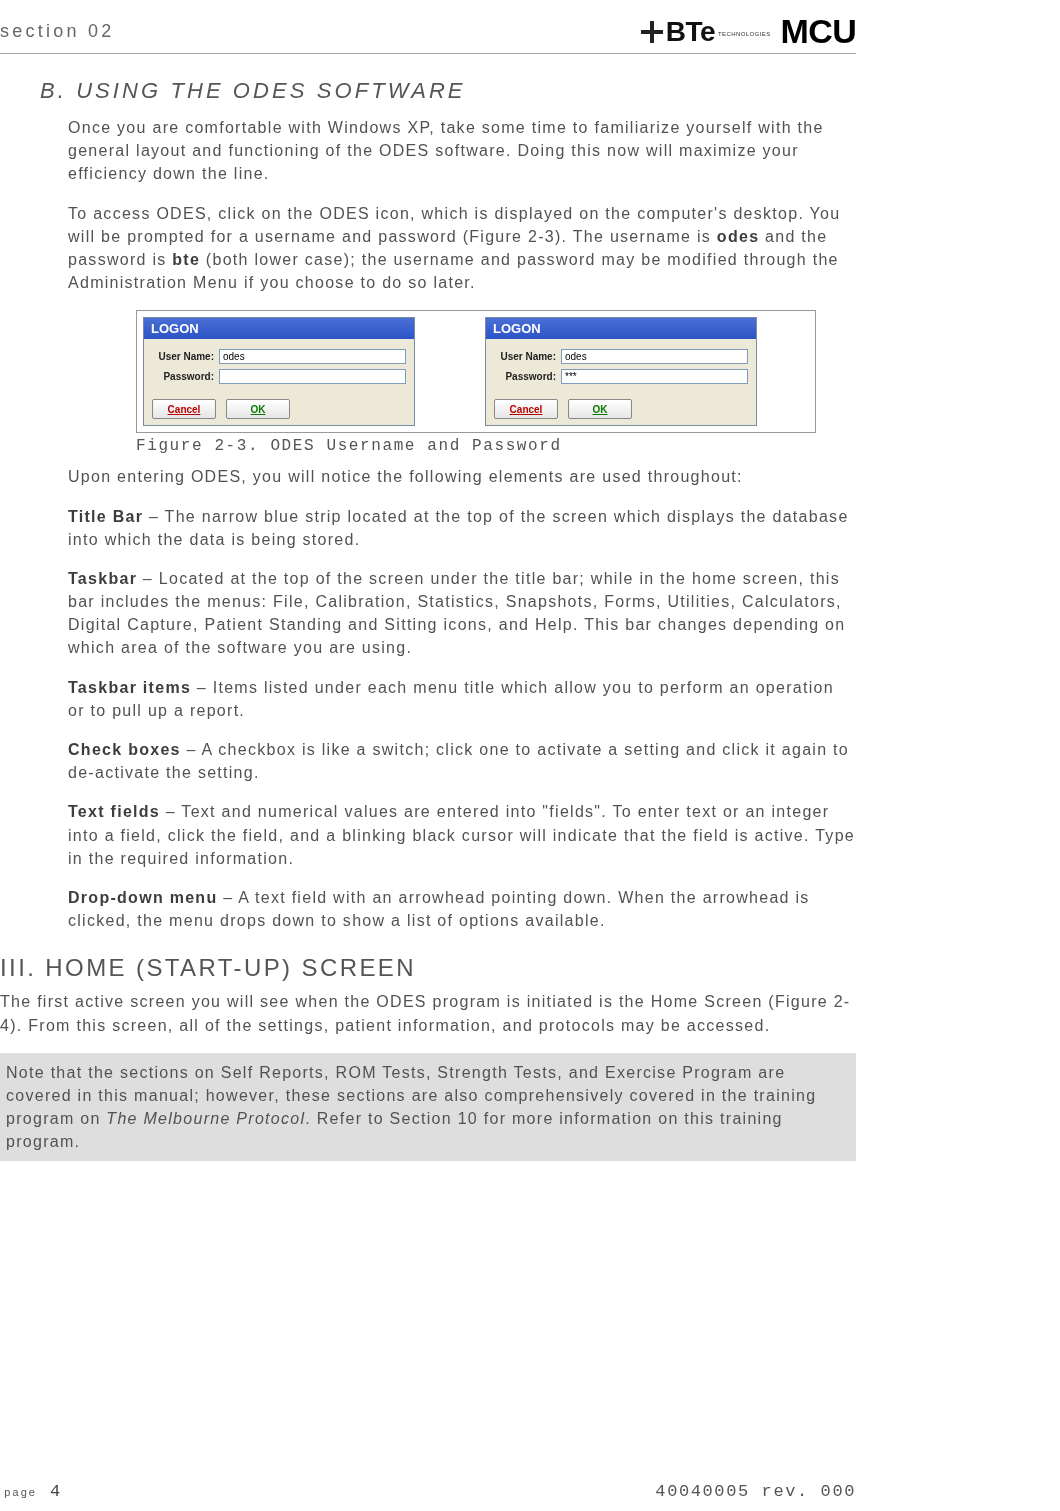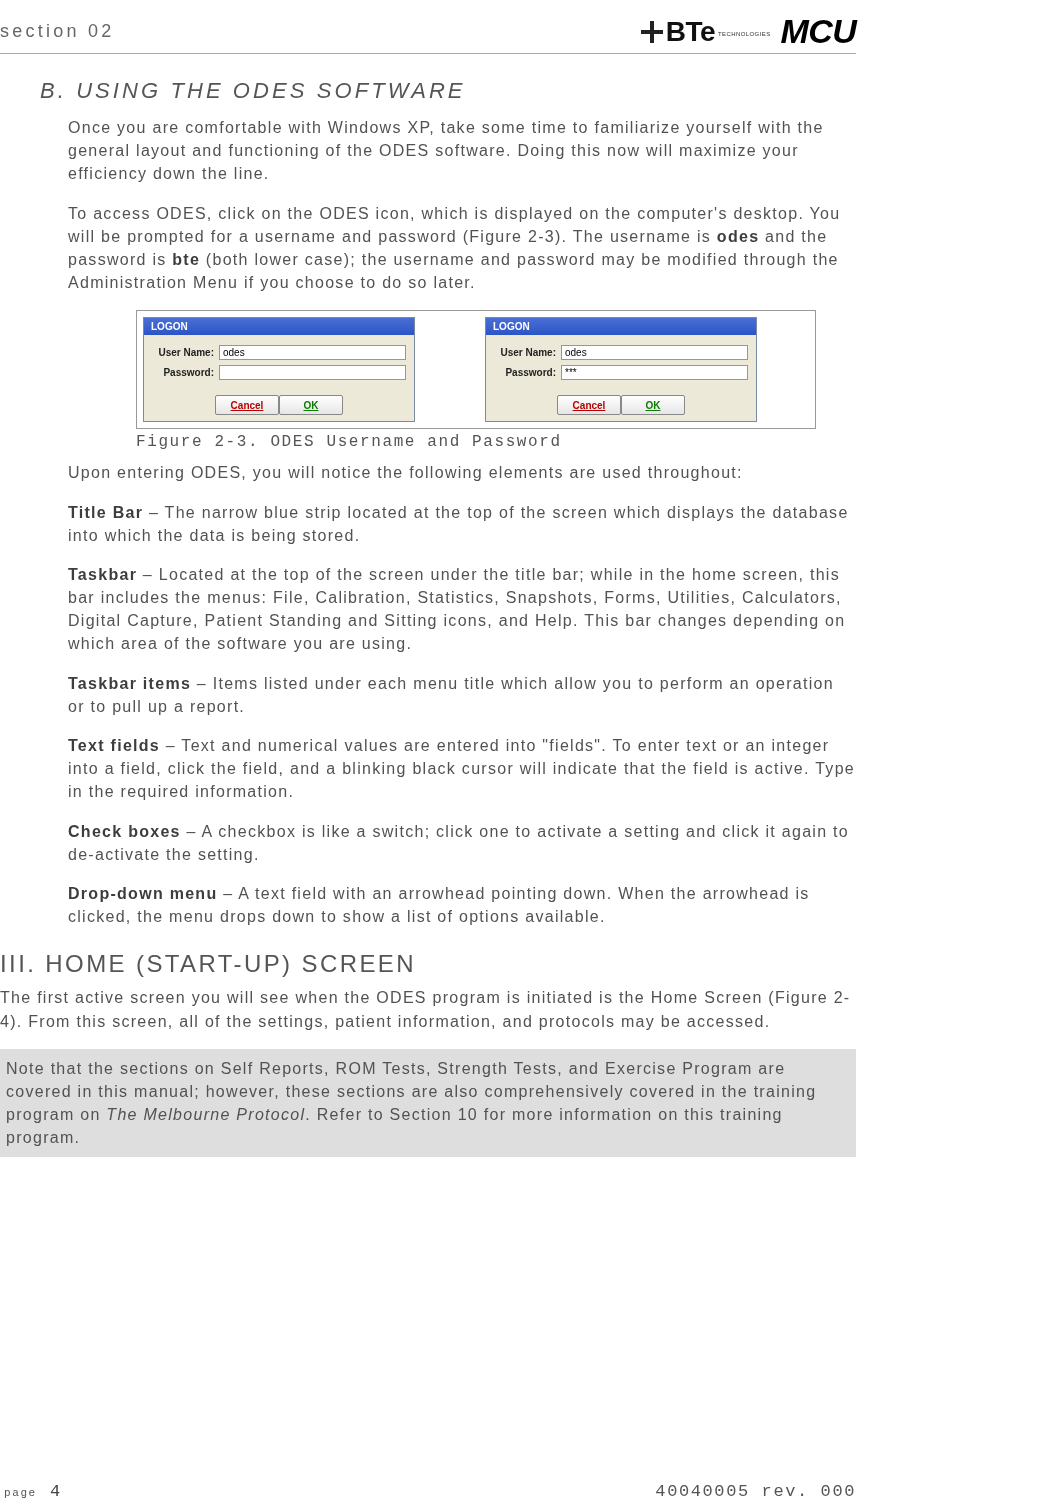--- a/index.html
+++ b/index.html
@@ -67,21 +67,20 @@
     color: #333;
     letter-spacing: 0.07em;
     line-height: 1;
     position: relative;
     top: 2px;
   }
   .mcu-text {
     font-family: "Arial Black", Arial, sans-serif;
     font-weight: 900;
     font-size: 34px;
-    font-style: italic;
     color: #000;
     letter-spacing: -0.02em;
     text-align: center;
   }
 
   .content-col {
     padding-left: 40px;
   }
   h2.b-heading {
     font-size: 22px;
@@ -123,38 +122,38 @@
     background: #ece9d8;
     font-family: Tahoma, sans-serif;
     font-size: 11px;
     letter-spacing: 0;
   }
   .logon-title {
     background: linear-gradient(#4a6fd4, #2b54c7);
     color: #fff;
     font-weight: 700;
     padding: 3px 7px;
-    font-size: 10px;
+    font-size: 13px;
   }
   .logon-body {
     padding: 10px 8px 6px 8px;
     color: #222;
   }
   .row { display: flex; align-items: center; gap: 5px; margin-bottom: 5px; }
   .lbl { width: 62px; text-align: right; font-weight: 700; font-size: 10px; }
   .inp {
     flex: 1;
     height: 15px;
     border: 1px solid #7f9db9;
     background: #fff;
     font-size: 10px;
     padding: 0 3px;
     box-sizing: border-box;
   }
-  .btnrow { display: flex; justify-content: center; margin-top: 15px;}
+  .btnrow { display: flex; justify-content: flex-start; gap: 10px; margin-top: 15px;}
   .xpbtn {
     min-width: 50px;
     height: 18px;
     border: 1px solid #888;
     background: linear-gradient(#fff,#e6e6e6);
     border-radius: 2px;
     font-size: 10px;
     font-weight: 700;
     text-decoration: underline;
     display: flex; align-items: center; justify-content: center;
@@ -275,24 +274,24 @@
     <p class="body-p">
       <span class="bold">Title Bar</span><span> – The narrow blue strip located at the top of the screen which displays the database into which the data is being stored.</span>
     </p>
     <p class="body-p">
       <span class="bold">Taskbar</span><span> – Located at the top of the screen under the title bar; while in the home screen, this bar includes the menus: File, Calibration, Statistics, Snapshots, Forms, Utilities, Calculators, Digital Capture, Patient Standing and Sitting icons, and Help. This bar changes depending on which area of the software you are using.</span>
     </p>
     <p class="body-p">
       <span class="bold">Taskbar items</span><span> – Items listed under each menu title which allow you to perform an operation or to pull up a report.</span>
     </p>
     <p class="body-p">
+      <span class="bold">Check boxes</span><span> – A checkbox is like a switch; click one to activate a setting and click it again to de-activate the setting.</span>
+    </p>
+    <p class="body-p">
       <span class="bold">Text fields</span><span> – Text and numerical values are entered into "fields". To enter text or an integer into a field, click the field, and a blinking black cursor will indicate that the field is active. Type in the required information.</span>
-    </p>
-    <p class="body-p">
-      <span class="bold">Check boxes</span><span> – A checkbox is like a switch; click one to activate a setting and click it again to de-activate the setting.</span>
     </p>
     <p class="body-p">
       <span class="bold">Drop-down menu</span><span> – A text field with an arrowhead pointing down. When the arrowhead is clicked, the menu drops down to show a list of options available.</span>
     </p>
   </div>
 
   <h2 class="iii-heading">III. HOME (START-UP) SCREEN</h2>
   <p class="body-nopad">The first active screen you will see when the ODES program is initiated is the Home Screen (Figure 2-4). From this screen, all of the settings, patient information, and protocols may be accessed.</p>
 
   <div class="note-box">

